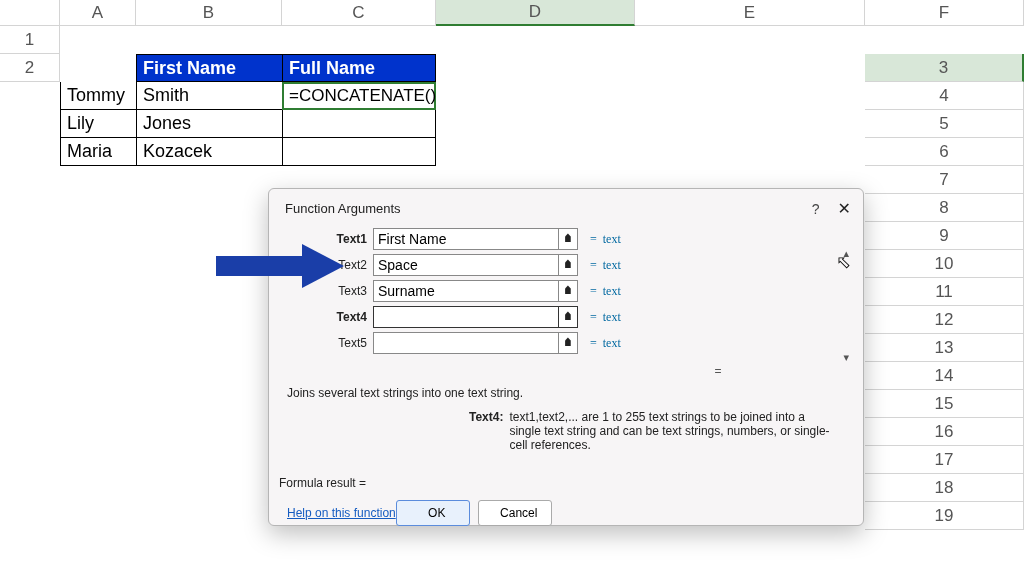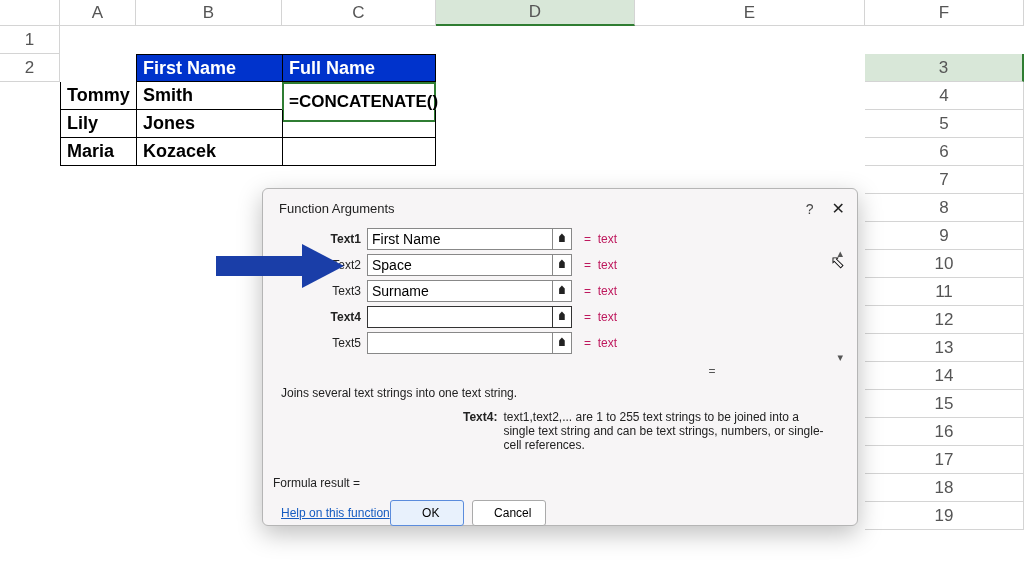--- a/index.html
+++ b/index.html
@@ -10,39 +10,39 @@
   .col-head { background: #fff; border: 1px solid #d4d4d4; border-top: none; border-left: none; text-align: center; font-size: 17px; color: #555; display:flex; align-items:center; justify-content:center; }
   .col-head.active { background: #d8e7d8; border-bottom: 2px solid #2f7d32; }
   .row-head { background: #fff; border: 1px solid #d4d4d4; border-top: none; border-left: none; text-align: center; font-size: 17px; color: #555; display:flex; align-items:center; justify-content:center; }
   .row-head.active { background: #d8e7d8; border-right: 2px solid #2f7d32; }
   .corner { background: #fff; border: 1px solid #d4d4d4; border-top:none; border-left:none; }
   .cell { border: none; }
 
   
   .data-head { background: #0033cc; color: #fff; font-weight: bold; font-size: 18px; padding: 3px 6px; border: 1px solid #000; border-right: none; display:flex; align-items:center; }
   .data-head.last { border-right: 1px solid #000; }
-  .data-cell { border: 1px solid #000; border-top: none; border-right: none; font-weight: bold; font-size: 18px; padding: 3px 6px; display:flex; align-items:center; }
+  .data-cell { border: 1px solid #000; border-top: none; border-right: none; font-weight: normal; font-size: 18px; padding: 3px 6px; display:flex; align-items:center; }
   .data-cell.last { border-right: 1px solid #000; }
-  .formula-cell { border: 2px solid #2f7d32; font-weight: bold; font-size: 17px; padding: 18px 5px; background: #fff; display:flex; align-items:center; }
-
-  
-  .dialog { position: absolute; left: 262px; top: 188px; width: 596px; height: 338px; background: #f7f5f6; border: 1px solid #b5b5b5; border-radius: 6px; box-shadow: 0 8px 24px rgba(0,0,0,0.25); font-size: 12px; color: #222; }
+  .formula-cell { border: 2px solid #2f7d32; font-weight: normal; font-size: 17px; padding: 12px 5px; background: #fff; display:flex; align-items:center; }
+
+  
+  .dialog { position: absolute; left: 268px; top: 188px; width: 596px; height: 338px; background: #f7f5f6; border: 1px solid #b5b5b5; border-radius: 6px; box-shadow: 0 8px 24px rgba(0,0,0,0.25); font-size: 12px; color: #222; }
   .dlg-top { display:flex; justify-content:space-between; align-items:center; padding: 10px 12px 4px 16px; font-size: 13px; }
   .dlg-ctrl { display:flex; gap: 18px; align-items:center; }
   .help-q { font-size: 14px; color:#444; }
   .close-x { font-size: 16px; color:#222; cursor:pointer; }
   .fn-name { padding: 4px 18px; font-size: 12px; color: #333; }
 
   .arg-block { padding: 6px 14px 2px 14px; }
   .arg-row { display:flex; align-items:center; margin-bottom: 4px; }
   .arg-label { width: 90px; text-align: right; font-weight: bold; font-size: 12px; padding-right: 6px; }
   .arg-label.nb { font-weight: normal; }
   .arg-input { width: 186px; height: 22px; border: 1px solid #888; background:#fff; padding: 0 4px; font-size: 14px; }
   .ref-btn { width: 20px; height: 22px; border: 1px solid #888; background:#fff; margin-left:-1px; display:flex; align-items:center; justify-content:center; font-size: 12px; cursor:pointer; }
-  .arg-eq { margin-left: 12px; color:#be185d; font-size: 12px; }
+  .arg-eq { margin-left: 12px; color:#0369a1; font-size: 12px; font-family: Liberation Serif, serif; }
 
   .mid-eq { text-align:center; padding: 4px 0 8px 304px; color:#555; }
   .desc { padding: 0 18px 8px 18px; font-size: 12px; color:#222; }
   .param-help { display:flex; padding: 2px 28px 10px 164px; font-size: 12px; color:#222;margin-left:36px; }
   .param-help b { margin-right: 6px; }
   .result-line { padding: 14px 18px 6px 10px; font-size: 12px; }
   .dlg-bottom { display:flex; justify-content:flex-start; align-items:center; padding: 4px 14px 10px 18px; }
   .help-link { color: #155cc1; text-decoration: underline; font-size: 12px; cursor:pointer; }
   .btns { display:flex; gap:8px; }
   .btn { width: 74px; height: 26px; border: 1px solid #aaa; background:#fff; border-radius: 3px; font-size: 12px; cursor:pointer;padding-left:8px; }

